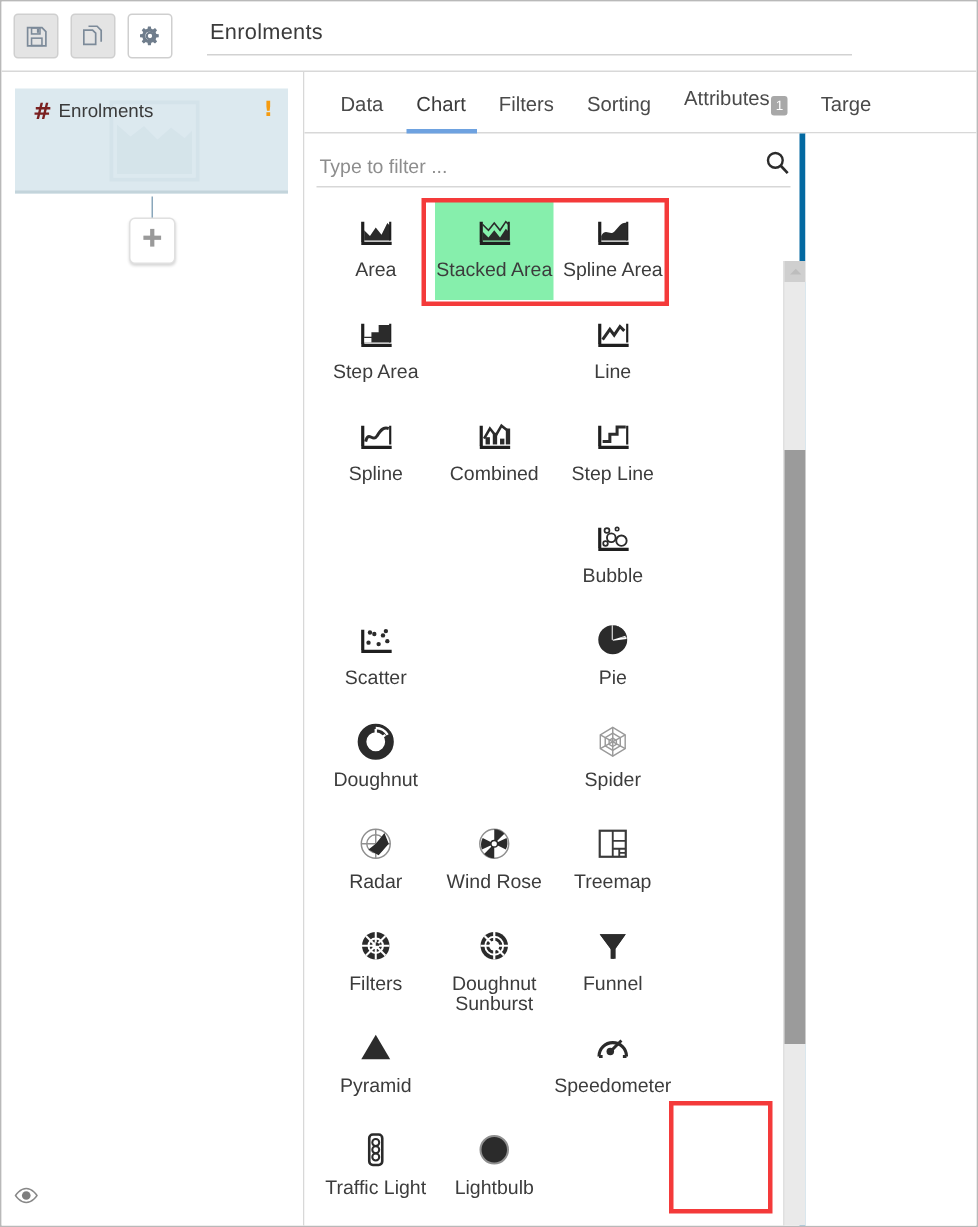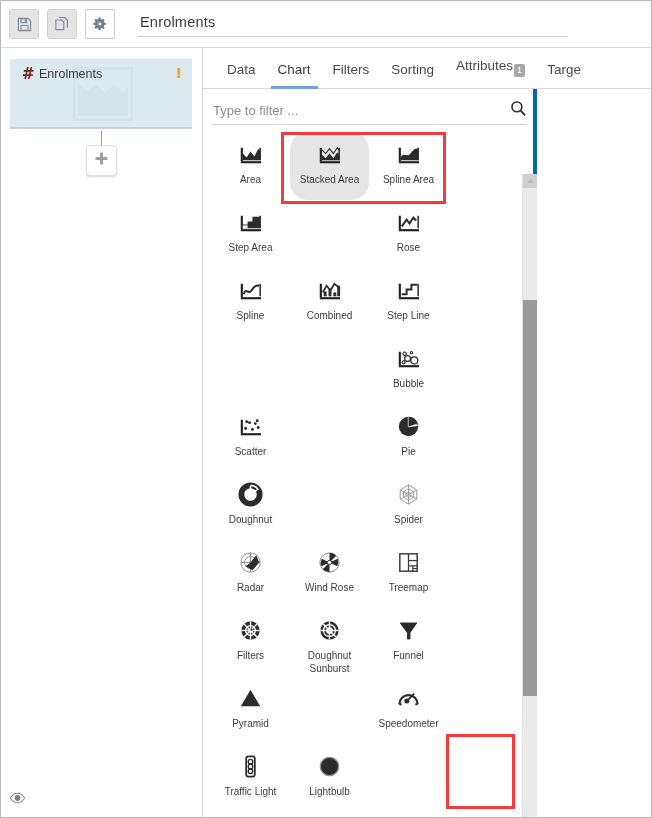--- a/index.html
+++ b/index.html
@@ -166,28 +166,28 @@
     display: flex; flex-wrap: wrap;
     width: 308px;
   }
   .cell {
     width: 79px; height: 68px;
     display: flex; flex-direction: column;
     align-items: center; justify-content: flex-start;
     padding-top: 7px;
     cursor: pointer;
   }
-  .cell.selected { background: #e5e5e5; border-radius: 18px; }
+  .cell.selected { background: #86efac; }
   .cell .icon-box {
     width: 30px; height: 30px;
     display: flex; align-items: center; justify-content: center;
   }
   .cell .cap {
     margin-top: 5px;
-    font-size: 10px; color: #3c3c3c;
+    font-size: 13px; color: #3c3c3c;
     text-align: center; line-height: 12.5px;
     width: 78px;
   }
 
   
   .anno {
     position: absolute;
     border: 3px solid #f43a3a;
     pointer-events: none;
     z-index: 5;
@@ -383,21 +383,21 @@
 
           <div class="cell">
             <span class="icon-box">
               <svg width="27" height="27" viewBox="0 0 28 28">
                 <path d="M5 21 L5 7" stroke="#1f1f1f" stroke-width="2.2"></path>
                 <path d="M4 22 L25 22" stroke="#1f1f1f" stroke-width="2.2"></path>
                 <path d="M24 7 L24 20" stroke="#1f1f1f" stroke-width="1.5"></path>
                 <path d="M7 18 L12 11 L15 15 L19 9 L22 12" fill="none" stroke="#2b2b2b" stroke-width="2.1"></path>
               </svg>
             </span>
-            <span class="cap">Rose</span>
+            <span class="cap">Line</span>
           </div>
           <div class="cell">
             <span class="icon-box">
               <svg width="27" height="27" viewBox="0 0 28 28">
                 <path d="M5 21 L5 7" stroke="#1f1f1f" stroke-width="2.2"></path>
                 <path d="M4 22 L25 22" stroke="#1f1f1f" stroke-width="2.2"></path>
                 <path d="M24 7 L24 20" stroke="#1f1f1f" stroke-width="1.5"></path>
                 <path d="M7 18 C9 10, 12 19, 15 14 C18 9, 20 8, 23 9" fill="none" stroke="#2b2b2b" stroke-width="2.1"></path>
               </svg>
             </span>

